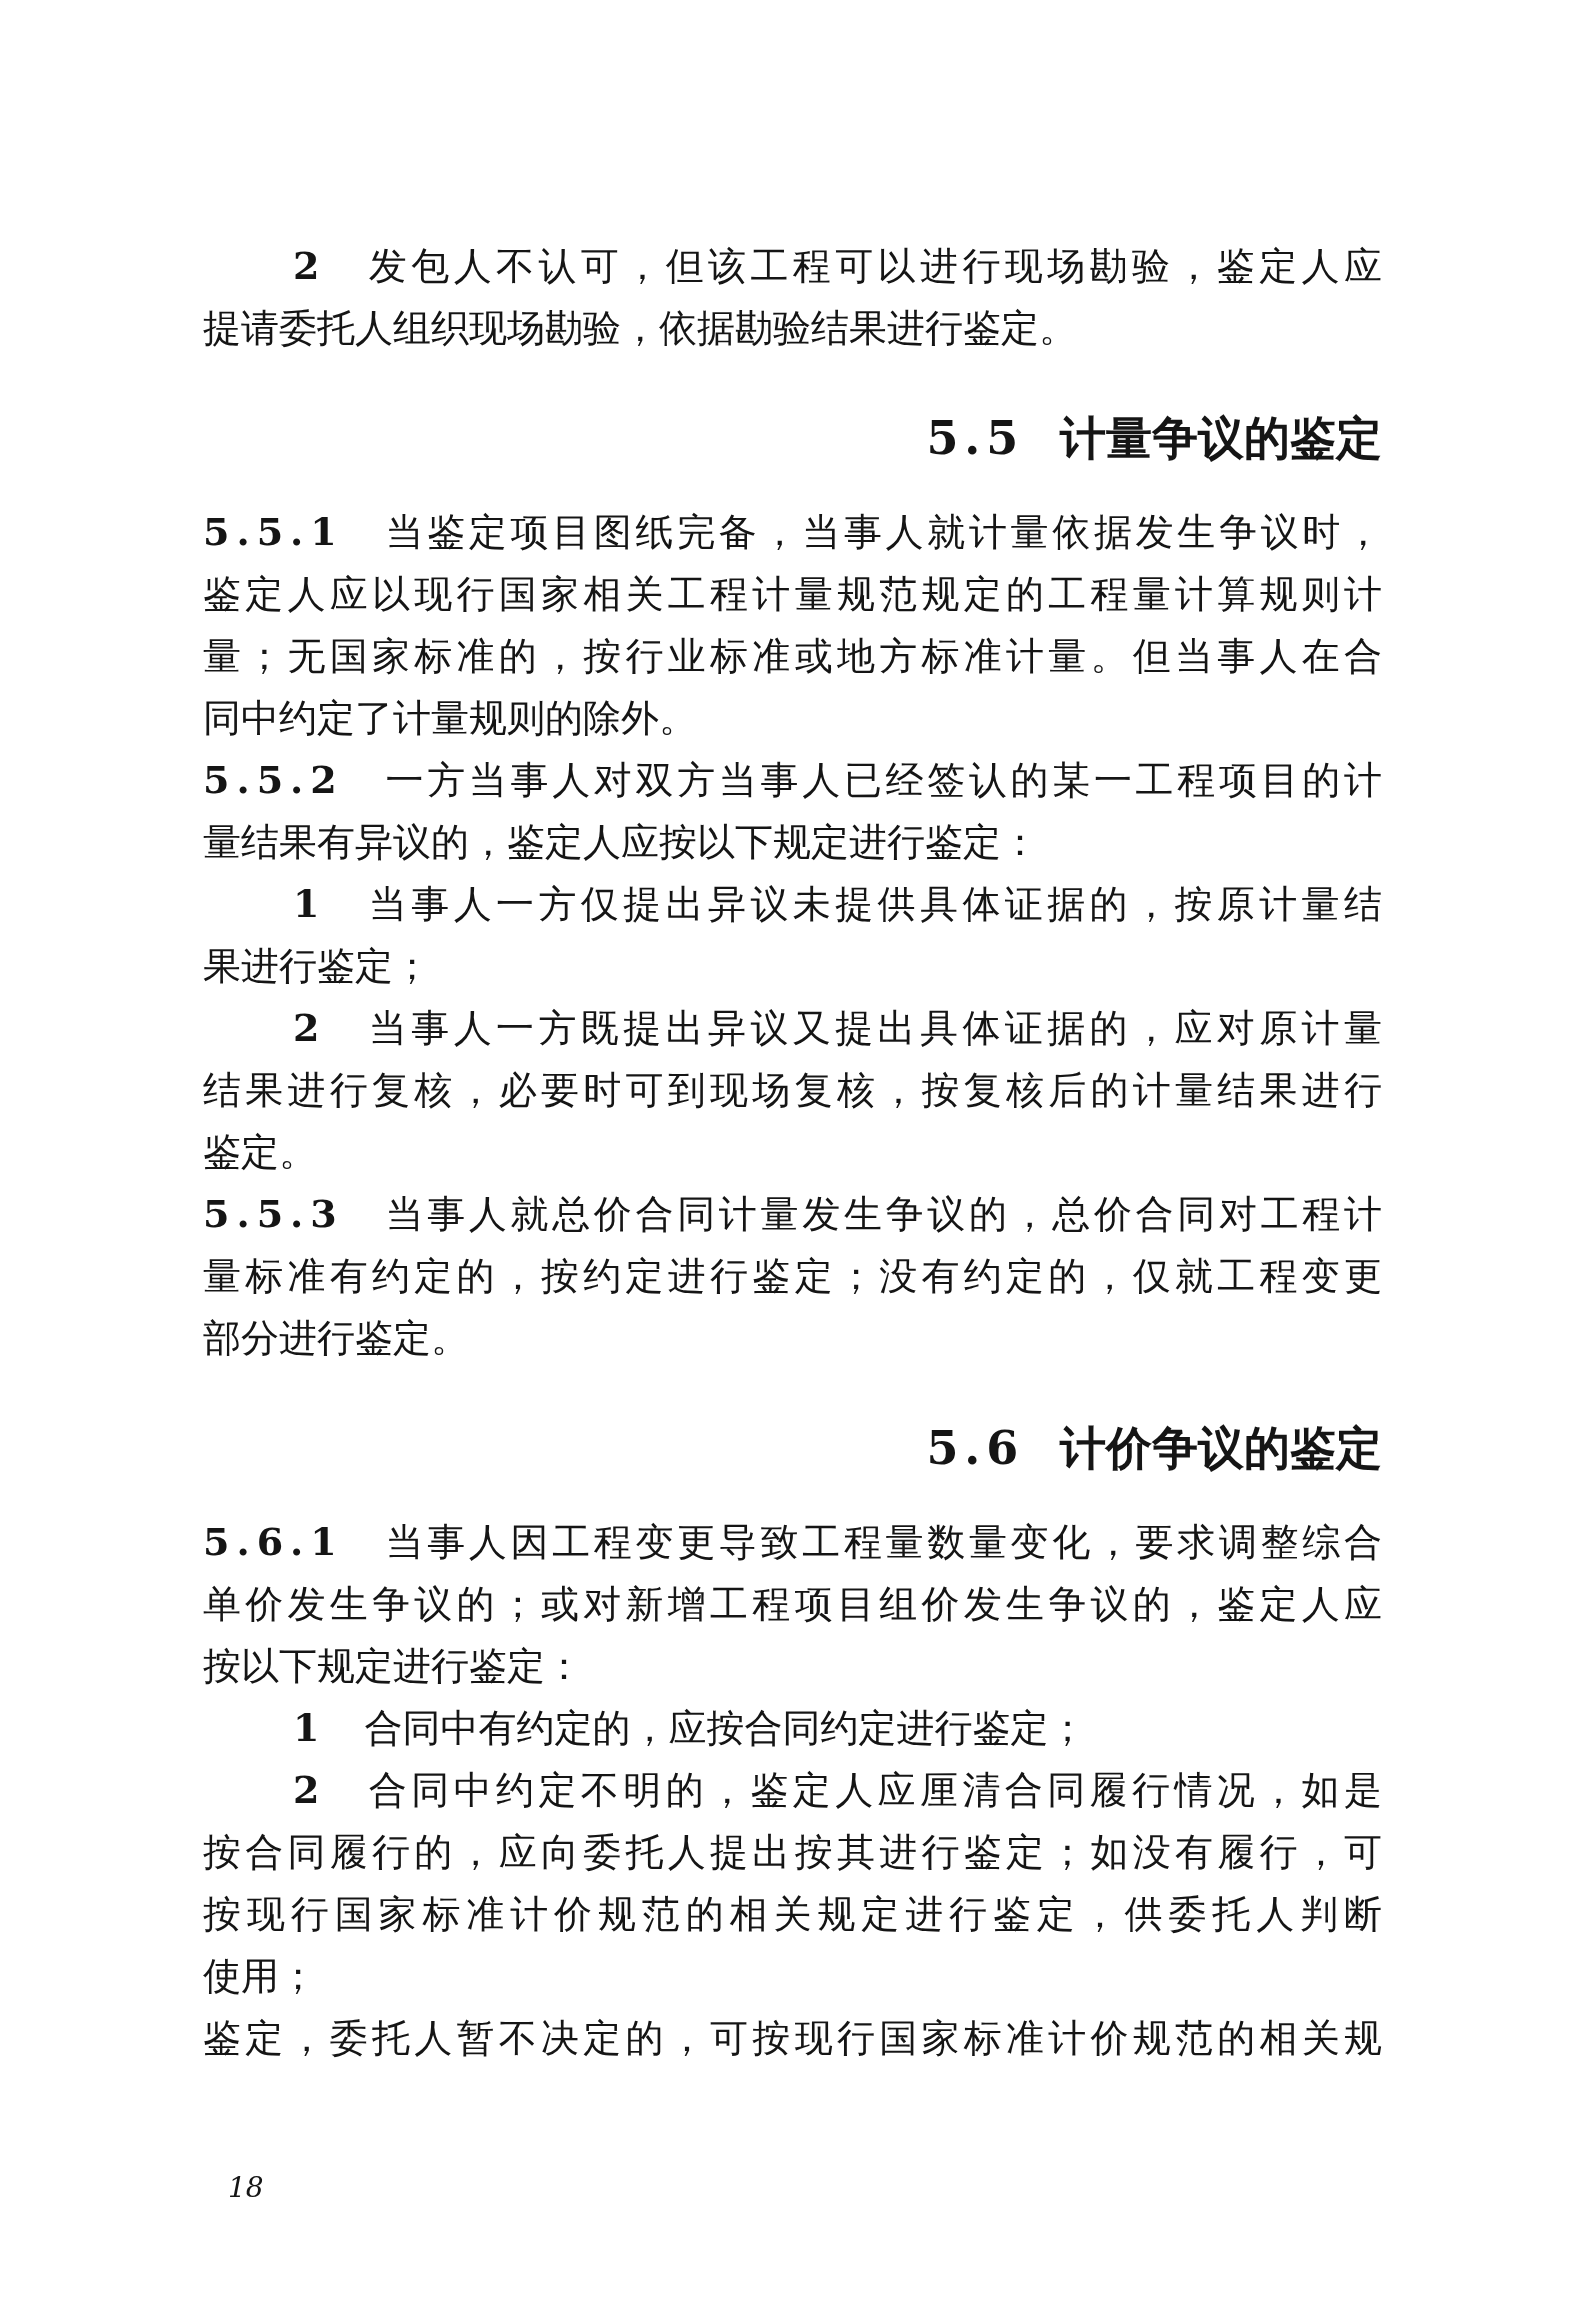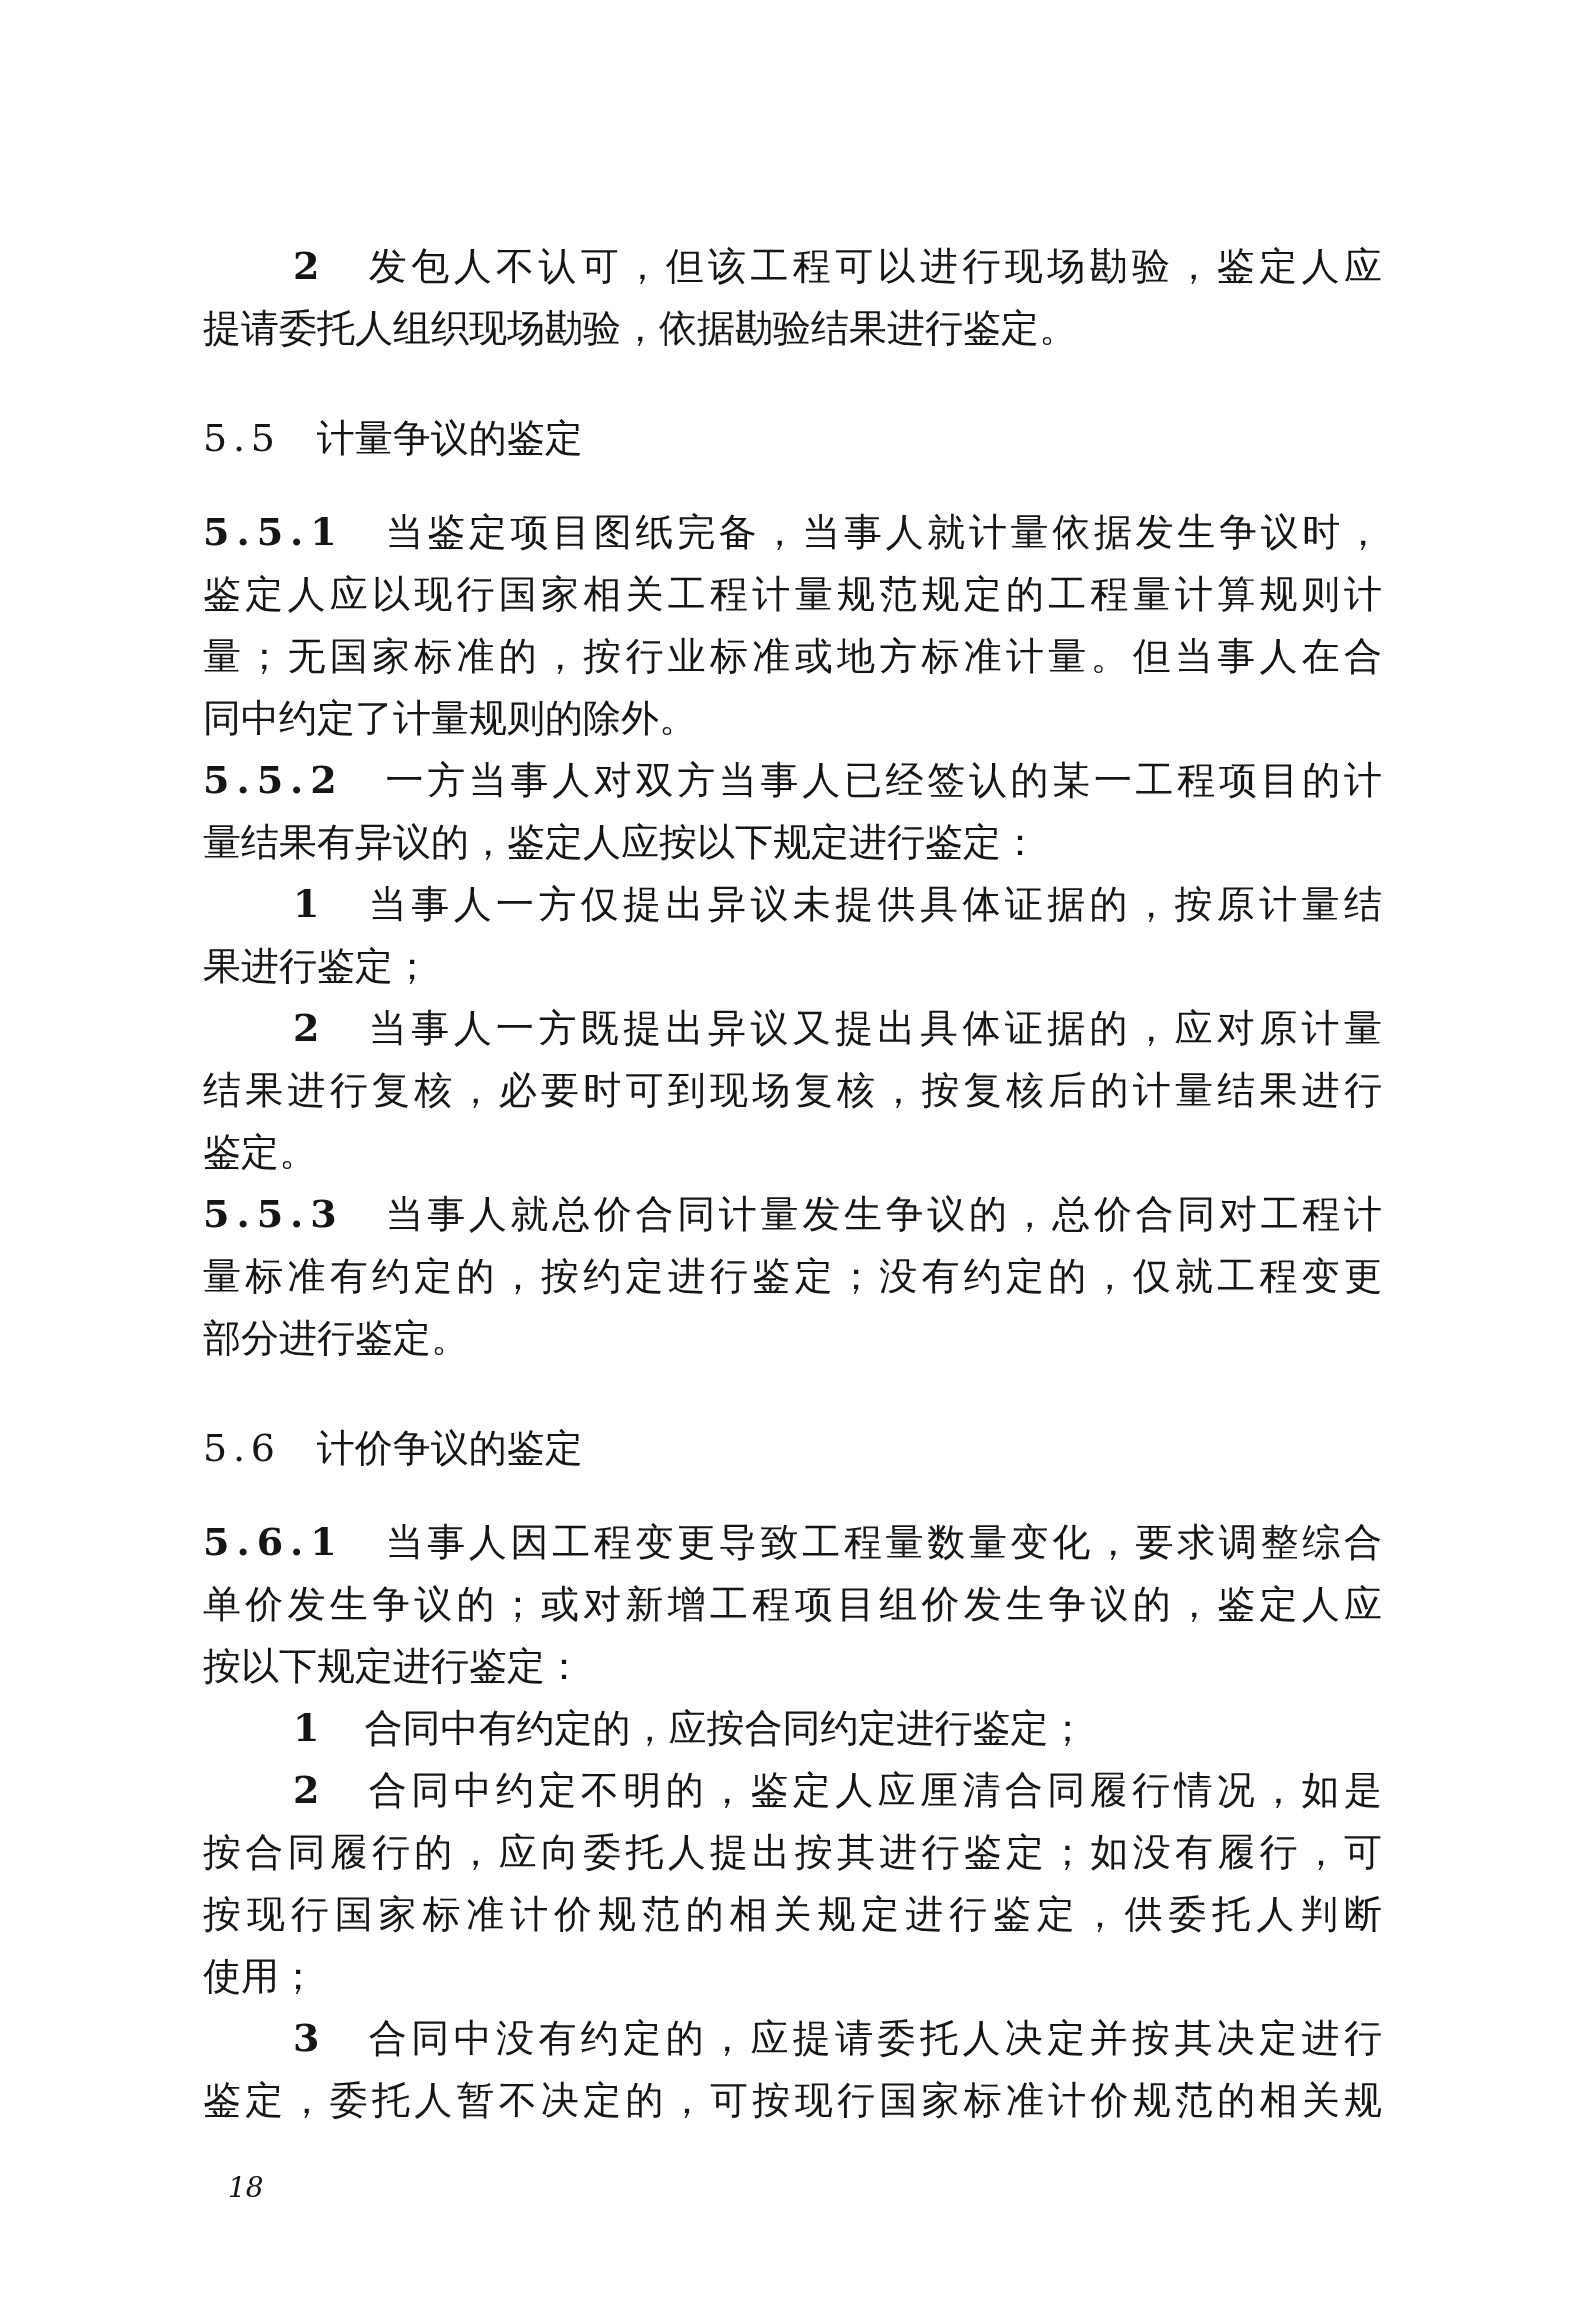--- a/index.html
+++ b/index.html
@@ -41,23 +41,23 @@
   .num {
     font-weight: bold;
     letter-spacing: 7px;
     margin-right: 38px;
     font-family: "DejaVu Serif", "Liberation Serif", serif;
   }
   .heading {
     margin: 40px 0;
     height: 62px;
     line-height: 62px;
-    font-size: 38px;
-    font-weight: normal;
-    text-align: left;
+    font-size: 46px;
+    font-weight: bold;
+    text-align: right;
     font-family: "DejaVu Sans", "Liberation Sans", sans-serif;
   }
   .heading .hnum {
     font-family: "DejaVu Serif", "Liberation Serif", serif;
     letter-spacing: 5.8px;
     margin-right: 36px;
   }
   .page-number {
     position: absolute;
     left: 228px;
@@ -93,18 +93,17 @@
       <div class="line"><span>部分进行鉴定。</span></div>
       <div class="heading"><span class="hnum">5.6</span><span class="htext">计价争议的鉴定</span></div>
       <div class="line j"><b class="num">5.6.1</b><span>当事人因工程变更导致工程量数量变化，要求调整综合</span></div>
       <div class="line j"><span>单价发生争议的；或对新增工程项目组价发生争议的，鉴定人应</span></div>
       <div class="line"><span>按以下规定进行鉴定：</span></div>
       <div class="line ind"><b class="num">1</b><span>合同中有约定的，应按合同约定进行鉴定；</span></div>
       <div class="line j ind"><b class="num">2</b><span>合同中约定不明的，鉴定人应厘清合同履行情况，如是</span></div>
       <div class="line j"><span>按合同履行的，应向委托人提出按其进行鉴定；如没有履行，可</span></div>
       <div class="line j"><span>按现行国家标准计价规范的相关规定进行鉴定，供委托人判断</span></div>
       <div class="line"><span>使用；</span></div>
-      <div class="line j ind"><b class="num">3</b><span>合同中没有约定的，应提请委托人决定并按其决定进行</span></div>
       <div class="line j"><span>鉴定，委托人暂不决定的，可按现行国家标准计价规范的相关规</span></div>
     </main>
   <div class="page-number">18</div>
 </div>
 
 
 </body></html>

